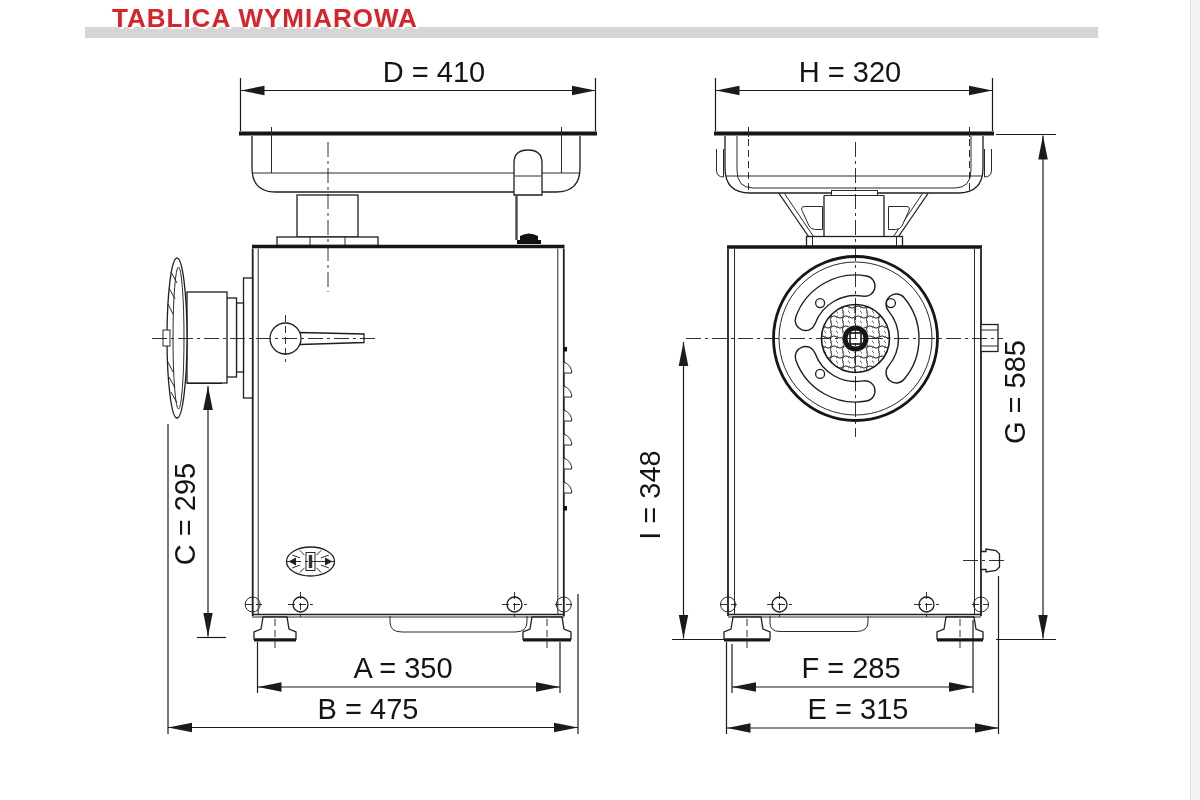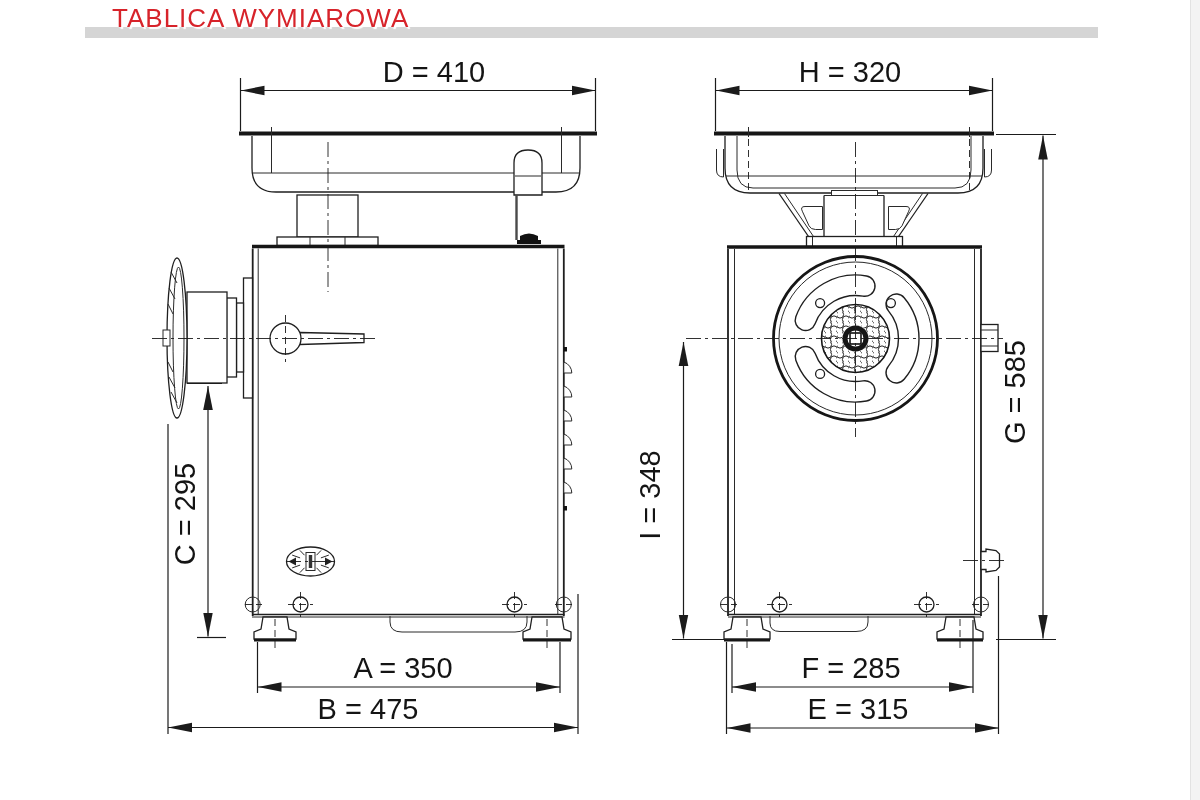--- a/index.html
+++ b/index.html
@@ -1,21 +1,21 @@
 <!DOCTYPE html>
 <html><head>
 <meta charset="utf-8">
 <style>
   html,body{margin:0;padding:0;background:#fff;}
   .page{position:relative;width:1200px;height:800px;background:#fff;overflow:hidden;
         font-family:"Liberation Sans",sans-serif;}
   .edge-strip{position:absolute;top:0;right:0;width:9px;height:800px;background:#f3f3f3;
         border-left:1px solid #e2e2e2;}
   .title-bar{position:absolute;left:85px;top:27px;width:1013px;height:11px;background:#d5d5d5;}
-  .page-title{position:absolute;left:112px;top:3px;margin:0;font-size:26px;font-weight:normal;
+  .page-title{position:absolute;left:112px;top:3px;margin:0;font-size:26px;font-weight:bold;
         letter-spacing:1px;color:#d7232a;
         text-shadow:0 0 2px #fff,0 0 2px #fff,2px 2px 1px #fff,-1px -1px 1px #fff;}
   svg{position:absolute;left:0;top:0;}
   .ln{stroke:#1f1f1f;stroke-width:1.3;fill:none;}
   .thin{stroke:#2a2a2a;stroke-width:1;fill:none;}
   .med{stroke:#1f1f1f;stroke-width:1.8;fill:none;}
   .heavy{stroke:#161616;stroke-width:4;fill:none;}
   .heavy2{stroke:#161616;stroke-width:3.4;fill:none;}
   .wfill{fill:#fff;}
   .dim{stroke:#1b1b1b;stroke-width:1.2;fill:none;}

